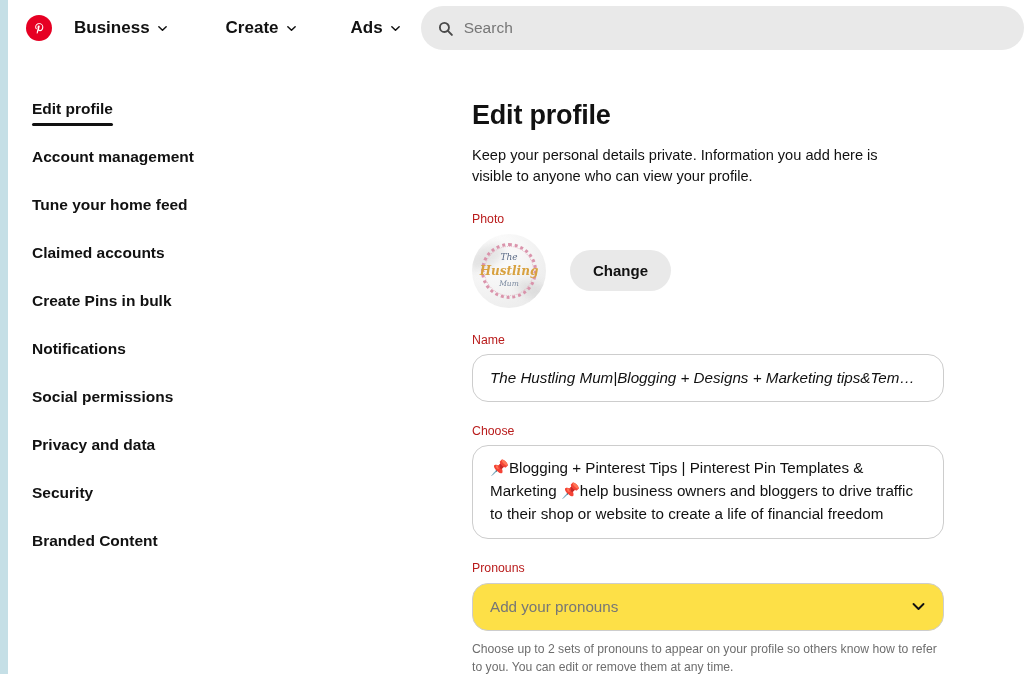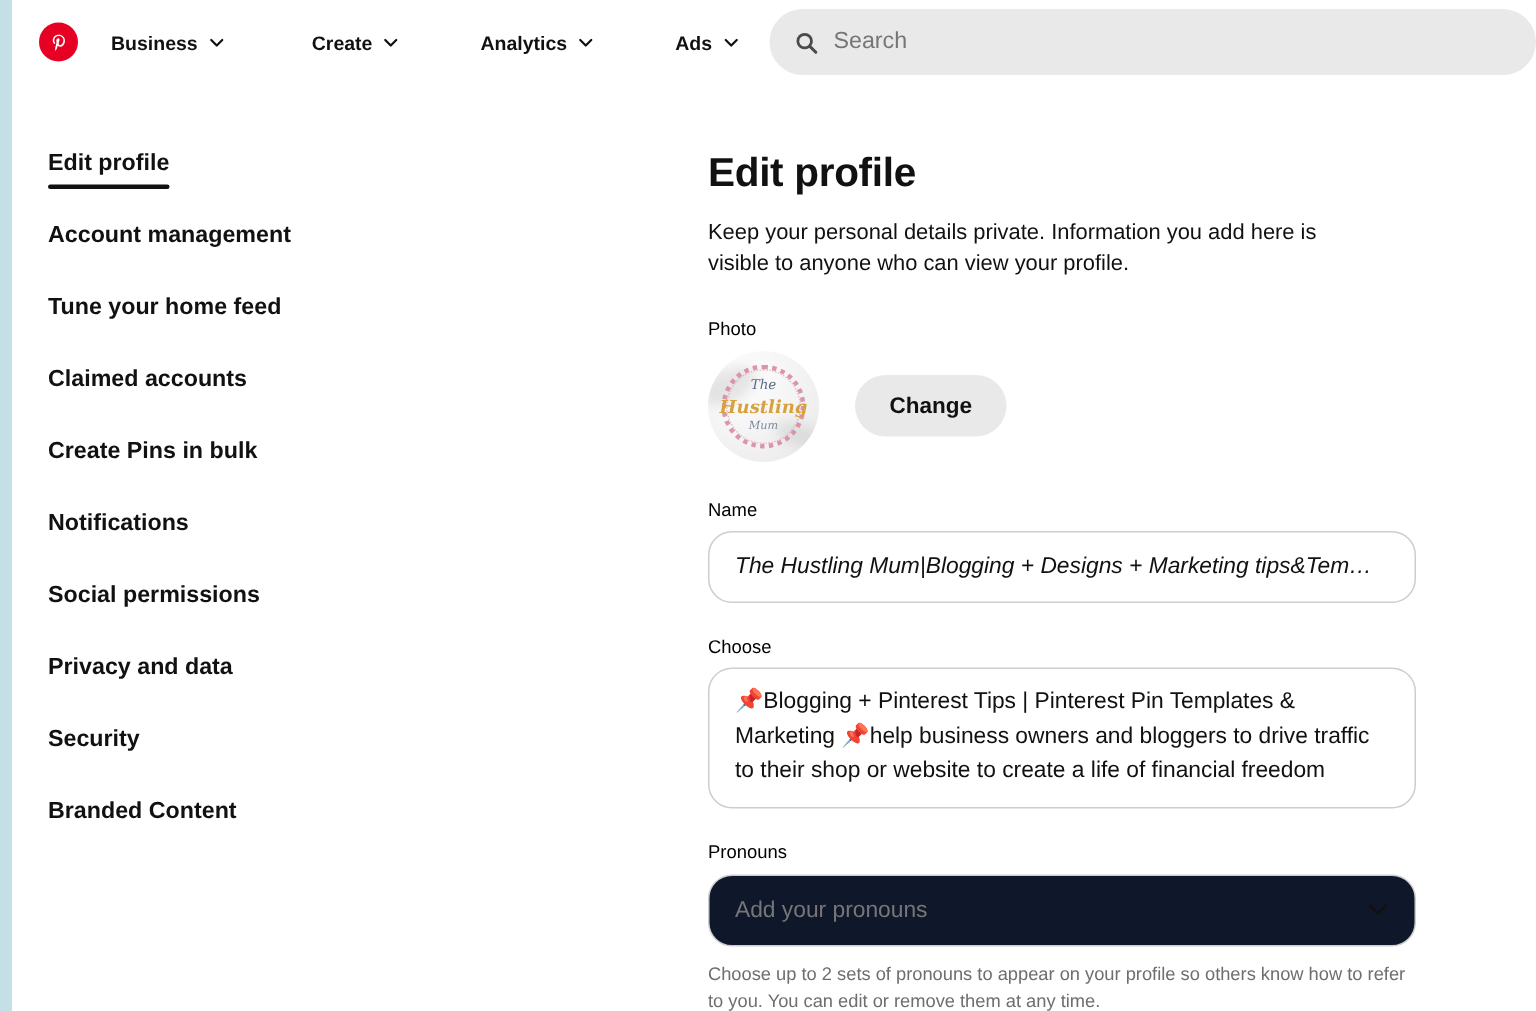--- a/index.html
+++ b/index.html
@@ -49,21 +49,21 @@
     justify-content: center;
     flex: 0 0 auto;
     margin-right: 12px;
   }
   .pin-logo svg { display: block; }
 
   .nav-item {
     display: flex;
     align-items: center;
     gap: 7px;
-    font-size: 13px;
+    font-size: 17px;
     font-weight: bold;
     color: #111111;
     cursor: pointer;
     padding: 6px 10px;
     border-radius: 18px;
     white-space: nowrap;
   }
 
   .nav-gap-1 { margin-right: 38px; }
   .nav-gap   { margin-right: 34px; }
@@ -159,21 +159,21 @@
   .page-sub {
     font-size: 14.6px;
     line-height: 1.45;
     color: #111111;
     width: 440px;
     margin-bottom: 26px;
   }
 
   .field-label {
     font-size: 12.3px;
-    color: #000000;
+    color: #b91c1c;
     line-height: 1;
     margin-bottom: 8px;
   }
 
   .photo-row {
     display: flex;
     align-items: center;
     gap: 24px;
     margin-bottom: 26px;
   }
@@ -277,21 +277,21 @@
 
   .select-wrap {
     position: relative;
     width: 472px;
   }
   .select-box {
     width: 472px;
     height: 48px;
     border: 1px solid #cdcdcd;
     border-radius: 16px;
-    background: #0f172a;
+    background: #fde047;
     display: flex;
     align-items: center;
     padding: 0 17px;
     cursor: pointer;
   }
   .select-value {
     font-size: 15.2px;
     color: #767676;
     flex: 1 1 auto;
   }
@@ -329,26 +329,20 @@
     </svg>
   </div>
 
   <div class="nav-item nav-gap">
     <span>Create</span>
     <svg class="chev" viewBox="0 0 24 24">
       <path d="M4 8l8 8 8-8" fill="none" stroke="#111111" stroke-width="3.2" stroke-linecap="round" stroke-linejoin="round"></path>
     </svg>
   </div>
 
-  <div class="nav-item nav-gap">
-    <span>Analytics</span>
-    <svg class="chev" viewBox="0 0 24 24">
-      <path d="M4 8l8 8 8-8" fill="none" stroke="#111111" stroke-width="3.2" stroke-linecap="round" stroke-linejoin="round"></path>
-    </svg>
-  </div>
 
   <div class="nav-item">
     <span>Ads</span>
     <svg class="chev" viewBox="0 0 24 24">
       <path d="M4 8l8 8 8-8" fill="none" stroke="#111111" stroke-width="3.2" stroke-linecap="round" stroke-linejoin="round"></path>
     </svg>
   </div>
 
   <div class="search-wrap">
     <svg class="search-icon" viewBox="0 0 24 24">

